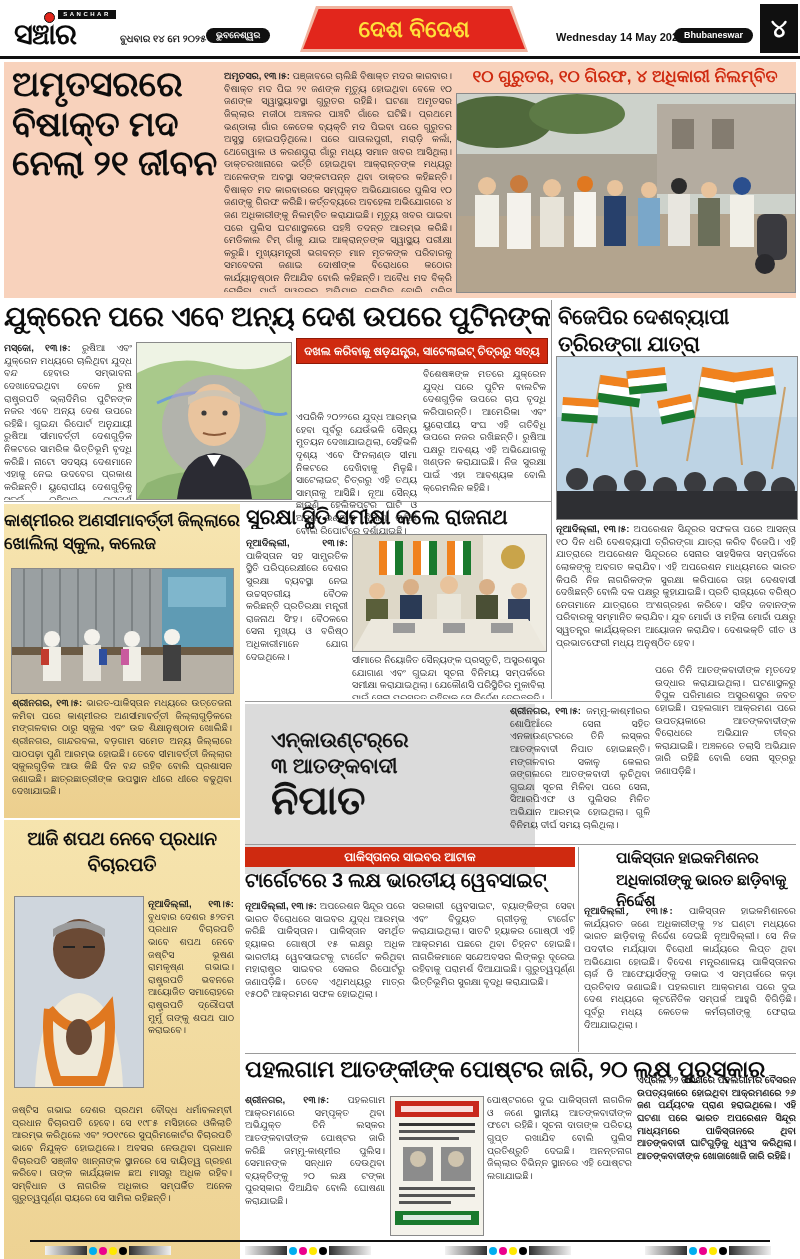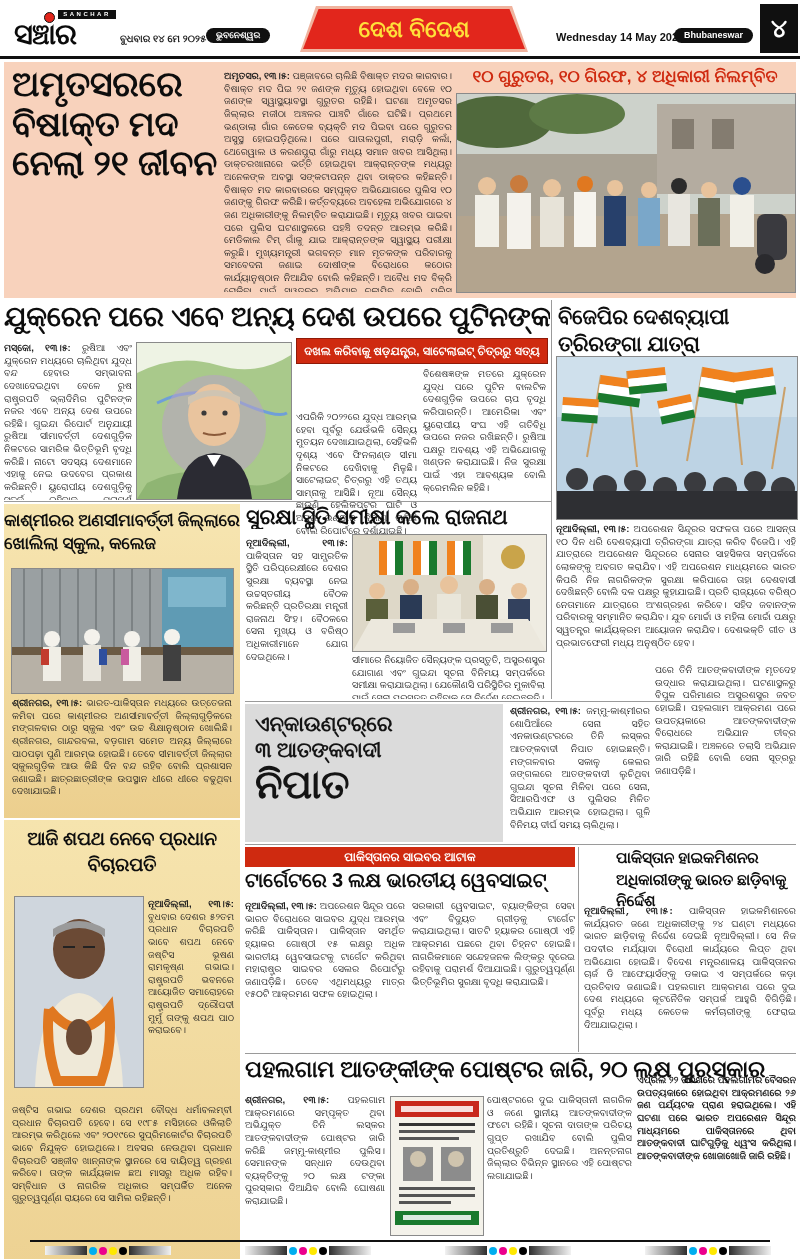--- a/index.html
+++ b/index.html
@@ -62,21 +62,21 @@
   #kashmir-headline{left:0;top:6px;width:100%;text-align:left;font-size:17px;line-height:1.35;}
   #kashmir-photo{left:7px;top:64px;width:221px;height:124px;}
   #kashmir-body{left:8px;top:193px;width:220px;height:115px;}
   
   #rajnath-headline{left:246px;top:505px;width:302px;font-size:21px;white-space:nowrap;overflow:hidden;}
   #rajnath-photo{left:352px;top:534px;width:193px;height:116px;}
   #rajnath-body-left{left:246px;top:537px;width:102px;height:161px;}
   #rajnath-body-bottom{left:352px;top:654px;width:193px;height:45px;}
   #hdiv2{left:245px;top:701px;width:551px;}
   
-  #encounter-box{left:245px;top:704px;width:258px;height:138px;background:#dbdbdb;padding:0;}
+  #encounter-box{left:245px;top:704px;width:258px;height:138px;background:#dbdbdb;padding:16px;}
   .enc-line{margin-left:10px;font-weight:800;letter-spacing:-0.3px;}
   #enc-l1{font-size:21px;margin-top:8px;}
   #enc-l2{font-size:21px;margin-top:2px;}
   #enc-l3{font-size:40px;margin-top:0px;}
   #encounter-body-left{left:510px;top:705px;width:140px;height:137px;}
   #encounter-body-right{left:655px;top:664px;width:141px;height:137px;}
   #hdiv3{left:245px;top:844px;width:551px;}
   
   #cyber-kicker{left:245px;top:847px;width:330px;height:20px;background:#cf2a10;color:#fff;
      font-size:12px;font-weight:bold;text-align:center;line-height:20px;}
@@ -362,21 +362,21 @@
   </div>
   <div class="abs body-text" id="encounter-body-right">ପରେ ତିନି ଆତଙ୍କବାଦୀଙ୍କ ମୃତଦେହ ଉଦ୍ଧାର କରାଯାଇଥିଲା। ଘଟଣାସ୍ଥଳରୁ ବିପୁଳ ପରିମାଣର ଅସ୍ତ୍ରଶସ୍ତ୍ର ଜବତ ହୋଇଛି। ପହଲଗାମ ଆକ୍ରମଣ ପରେ ଉପତ୍ୟକାରେ ଆତଙ୍କବାଦୀଙ୍କ ବିରୋଧରେ ଅଭିଯାନ ତୀବ୍ର କରାଯାଇଛି। ଅଞ୍ଚଳରେ ତଲାସି ଅଭିଯାନ ଜାରି ରହିଛି ବୋଲି ସେନା ସୂତ୍ରରୁ ଜଣାପଡ଼ିଛି।</div>
   <div class="abs divider-h" id="hdiv3"></div>
 
   <div class="abs" id="cyber-kicker">ପାକିସ୍ତାନର ସାଇବର ଆଟାକ</div>
   <div class="abs hl" id="cyber-headline">ଟାର୍ଗେଟରେ 3 ଲକ୍ଷ ଭାରତୀୟ ୱେବସାଇଟ୍</div>
   <div class="abs body-text" id="cyber-body-left">
     <span class="dateline">ନୂଆଦିଲ୍ଲୀ, ୧୩।୫:</span>
     <span>ଅପରେଶନ ସିନ୍ଦୂର ପରେ ଭାରତ ବିରୋଧରେ ସାଇବର ଯୁଦ୍ଧ ଆରମ୍ଭ କରିଛି ପାକିସ୍ତାନ। ପାକିସ୍ତାନ ସମର୍ଥିତ ହ୍ୟାକର ଗୋଷ୍ଠୀ ୧୫ ଲକ୍ଷରୁ ଅଧିକ ଭାରତୀୟ ୱେବସାଇଟକୁ ଟାର୍ଗେଟ କରିଥିବା ମହାରାଷ୍ଟ୍ର ସାଇବର ସେଲର ରିପୋର୍ଟରୁ ଜଣାପଡ଼ିଛି। ତେବେ ଏଥିମଧ୍ୟରୁ ମାତ୍ର ୧୫୦ଟି ଆକ୍ରମଣ ସଫଳ ହୋଇଥିଲା।</span>
   </div>
-  <div class="abs body-text" id="cyber-body-right">ସରକାରୀ ୱେବସାଇଟ, ବ୍ୟାଙ୍କିଙ୍ଗ ସେବା ଏବଂ ବିଦ୍ୟୁତ ଗ୍ରୀଡ଼କୁ ଟାର୍ଗେଟ କରାଯାଇଥିଲା। ସାତଟି ହ୍ୟାକର ଗୋଷ୍ଠୀ ଏହି ଆକ୍ରମଣ ପଛରେ ଥିବା ଚିହ୍ନଟ ହୋଇଛି। ନାଗରିକମାନେ ସନ୍ଦେହଜନକ ଲିଙ୍କରୁ ଦୂରେଇ ରହିବାକୁ ପରାମର୍ଶ ଦିଆଯାଇଛି। ଗୁରୁତ୍ୱପୂର୍ଣ୍ଣ ଭିତ୍ତିଭୂମିର ସୁରକ୍ଷା ବୃଦ୍ଧି କରାଯାଇଛି।</div>
+  <div class="abs body-text" id="cyber-body-right">ସରକାରୀ ୱେବସାଇଟ, ବ୍ୟାଙ୍କିଙ୍ଗ ସେବା ଏବଂ ବିଦ୍ୟୁତ ଗ୍ରୀଡ଼କୁ ଟାର୍ଗେଟ କରାଯାଇଥିଲା। ସାତଟି ହ୍ୟାକର ଗୋଷ୍ଠୀ ଏହି ଆକ୍ରମଣ ପଛରେ ଥିବା ଚିହ୍ନଟ ହୋଇଛି। ନାଗରିକମାନେ ସନ୍ଦେଅବସର ଲିଙ୍କରୁ ଦୂରେଇ ରହିବାକୁ ପରାମର୍ଶ ଦିଆଯାଇଛି। ଗୁରୁତ୍ୱପୂର୍ଣ୍ଣ ଭିତ୍ତିଭୂମିର ସୁରକ୍ଷା ବୃଦ୍ଧି କରାଯାଇଛି।</div>
   <div class="abs divider-v" id="vdiv2"></div>
 
   <div class="abs hl" id="expel-headline">ପାକିସ୍ତାନ ହାଇକମିଶନର ଅଧିକାରୀଙ୍କୁ ଭାରତ ଛାଡ଼ିବାକୁ ନିର୍ଦ୍ଦେଶ</div>
   <div class="abs body-text" id="expel-body">
     <span class="dateline">ନୂଆଦିଲ୍ଲୀ, ୧୩।୫:</span>
     <span>ପାକିସ୍ତାନ ହାଇକମିଶନରେ କାର୍ଯ୍ୟରତ ଜଣେ ଅଧିକାରୀଙ୍କୁ ୨୪ ଘଣ୍ଟା ମଧ୍ୟରେ ଭାରତ ଛାଡ଼ିବାକୁ ନିର୍ଦ୍ଦେଶ ଦେଇଛି ନୂଆଦିଲ୍ଲୀ। ସେ ନିଜ ପଦବୀର ମର୍ଯ୍ୟାଦା ବିରୋଧୀ କାର୍ଯ୍ୟରେ ଲିପ୍ତ ଥିବା ଅଭିଯୋଗ ହୋଇଛି। ବିଦେଶ ମନ୍ତ୍ରଣାଳୟ ପାକିସ୍ତାନର ଚାର୍ଜ ଡି ଆଫେୟାର୍ସଙ୍କୁ ଡକାଇ ଏ ସମ୍ପର୍କରେ କଡ଼ା ପ୍ରତିବାଦ ଜଣାଇଛି। ପହଲଗାମ ଆକ୍ରମଣ ପରେ ଦୁଇ ଦେଶ ମଧ୍ୟରେ କୂଟନୈତିକ ସମ୍ପର୍କ ଆହୁରି ବିଗିଡ଼ିଛି। ପୂର୍ବରୁ ମଧ୍ୟ କେତେକ କର୍ମଚାରୀଙ୍କୁ ଫେରାଇ ଦିଆଯାଇଥିଲା।</span>
   </div>
   <div class="abs divider-h" id="hdiv4"></div>
 
   <div class="abs hl" id="pahalgam-headline">ପହଲଗାମ ଆତଙ୍କୀଙ୍କ ପୋଷ୍ଟର ଜାରି, ୨୦ ଲକ୍ଷ ପୁରସ୍କାର</div>

